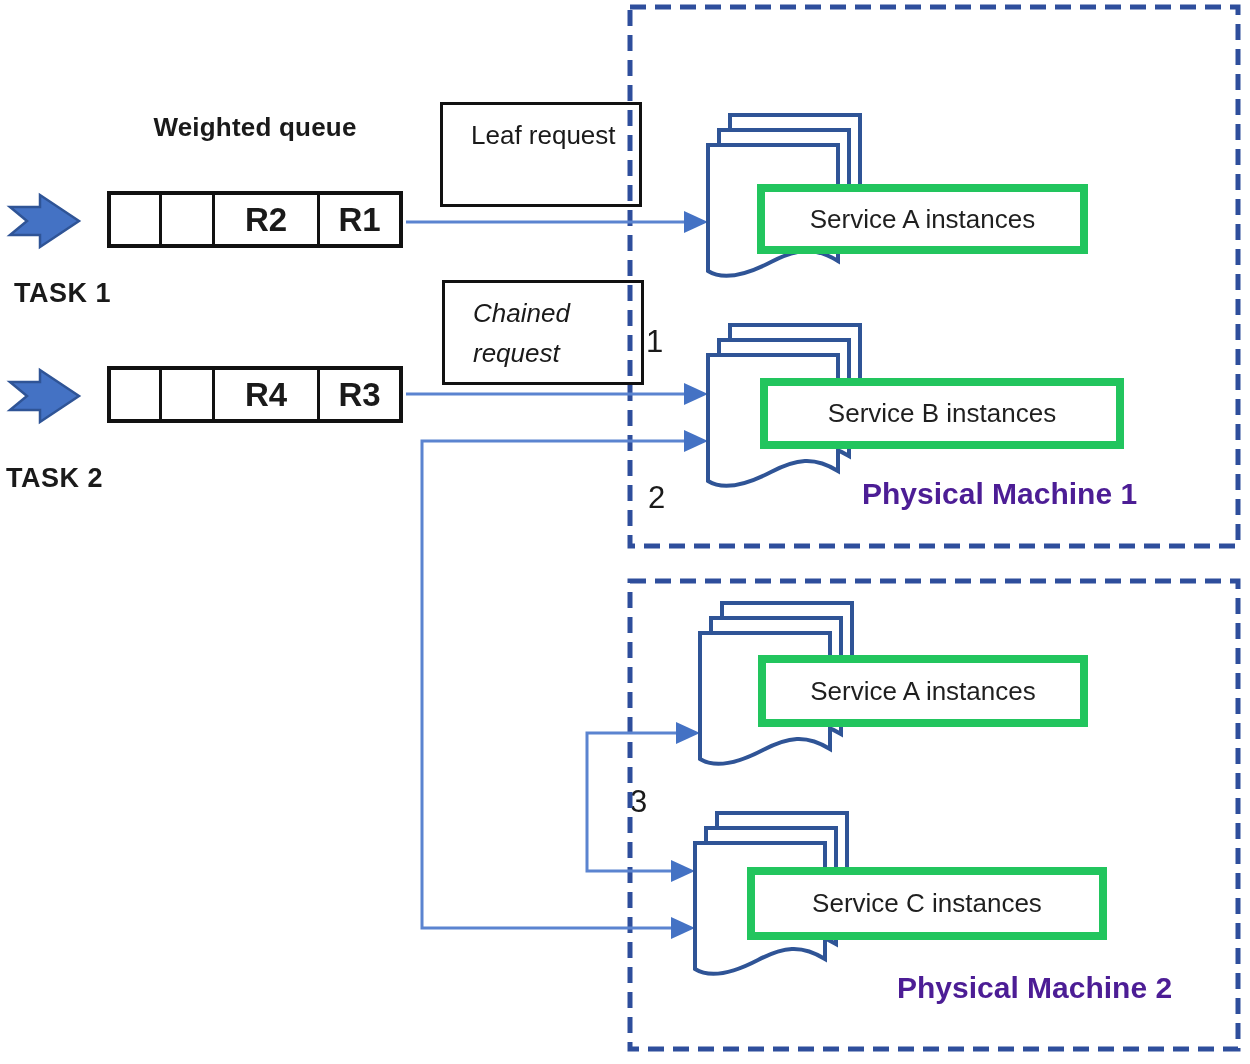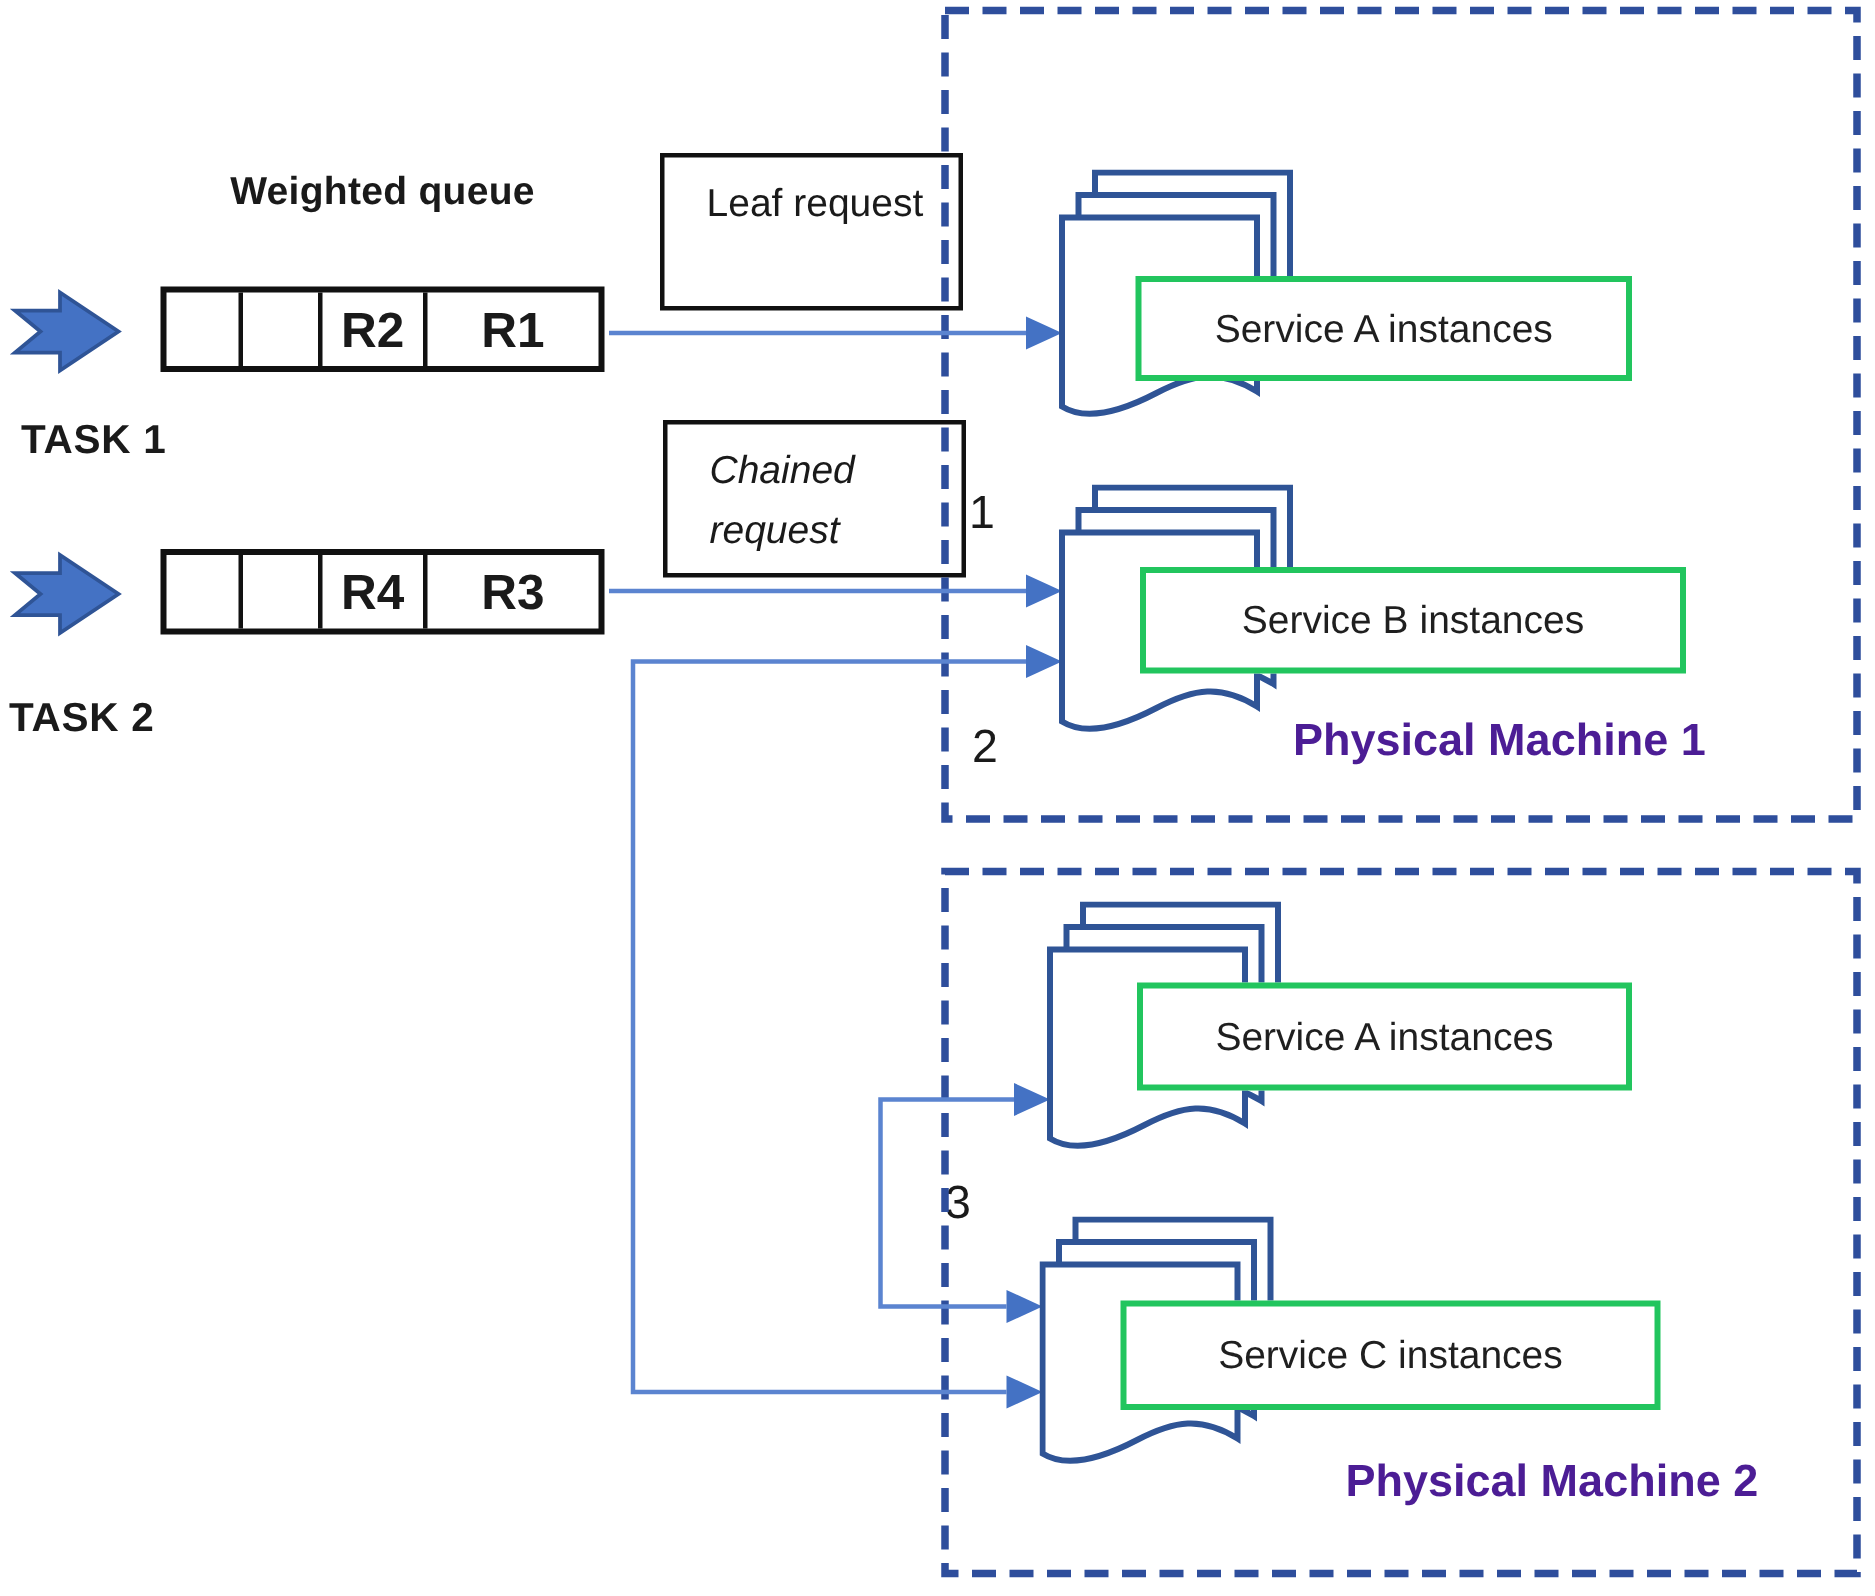--- a/index.html
+++ b/index.html
@@ -23,37 +23,37 @@
   }
   .queue1{left:107px;top:191px;}
   .queue2{left:107px;top:366px;}
   .qcell{
     box-sizing:border-box;border-right:3px solid #111;
     display:flex;align-items:center;justify-content:center;
     font-size:33px;font-weight:600;
   }
   .qcell:nth-child(1){width:51px;}
   .qcell:nth-child(2){width:53px;}
-  .qcell:nth-child(3){width:70px;text-align:center;}
+  .qcell:nth-child(3){width:105px;text-align:center;}
   .qcell:nth-child(4){width:89px;border-right:none;flex:1;text-align:center;}
   
   .req-box{
     box-sizing:border-box;border:3px solid #111;background:#fff;
     width:202px;height:105px;padding:10px 8px 0 28px;
     font-size:26px;line-height:40px;font-weight:500;
   }
   .leaf-box{left:440px;top:102px;}
   .chained-box{left:442px;top:280px;font-style:italic;}
   
   .machine-name{font-size:30px;font-weight:700;color:#4c1d95;white-space:nowrap;}
   .pm1-name{left:862px;top:477px;}
   .pm2-name{left:897px;top:971px;text-align:center;}
   
   .svc-box{
-    box-sizing:border-box;border:4px solid #22c55e;background:#fff;
+    box-sizing:border-box;border:8px solid #22c55e;background:#fff;
     display:flex;align-items:center;justify-content:center;
     font-size:26px;font-weight:500;color:#1f1f1f;z-index:6;white-space:nowrap;
   }
   .svc-a1{left:757px;top:184px;width:331px;height:70px;}
   .svc-b1{left:760px;top:378px;width:364px;height:71px;}
   .svc-a2{left:758px;top:655px;width:330px;height:72px;}
   .svc-c2{left:747px;top:867px;width:360px;height:73px;}
   
   .step-num{font-size:31px;font-weight:500;}
   .step1{left:646px;top:324px;}

